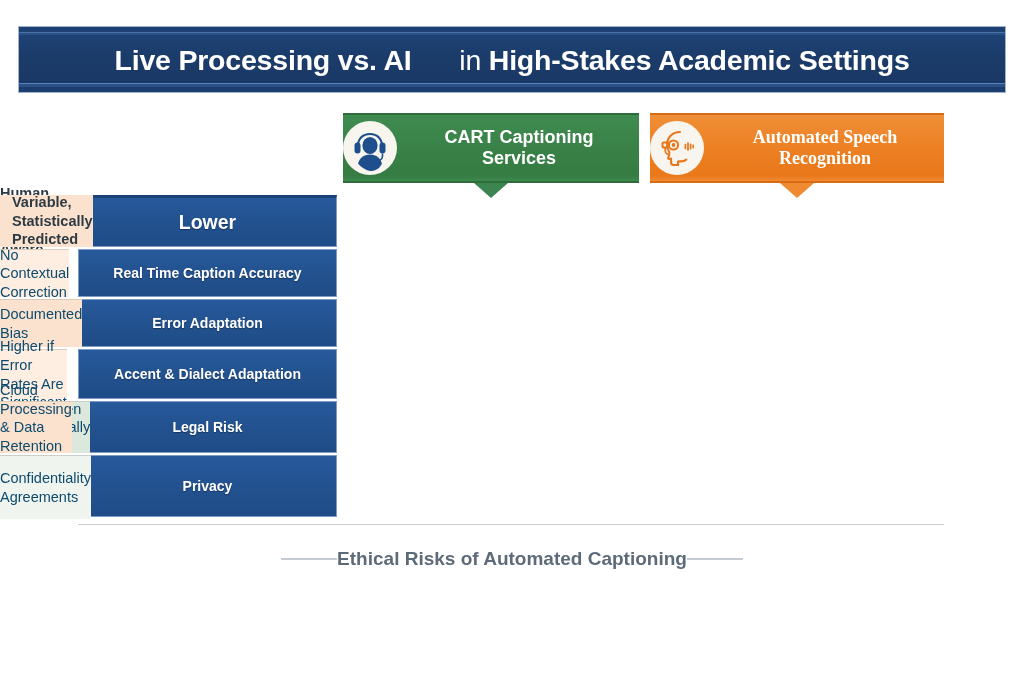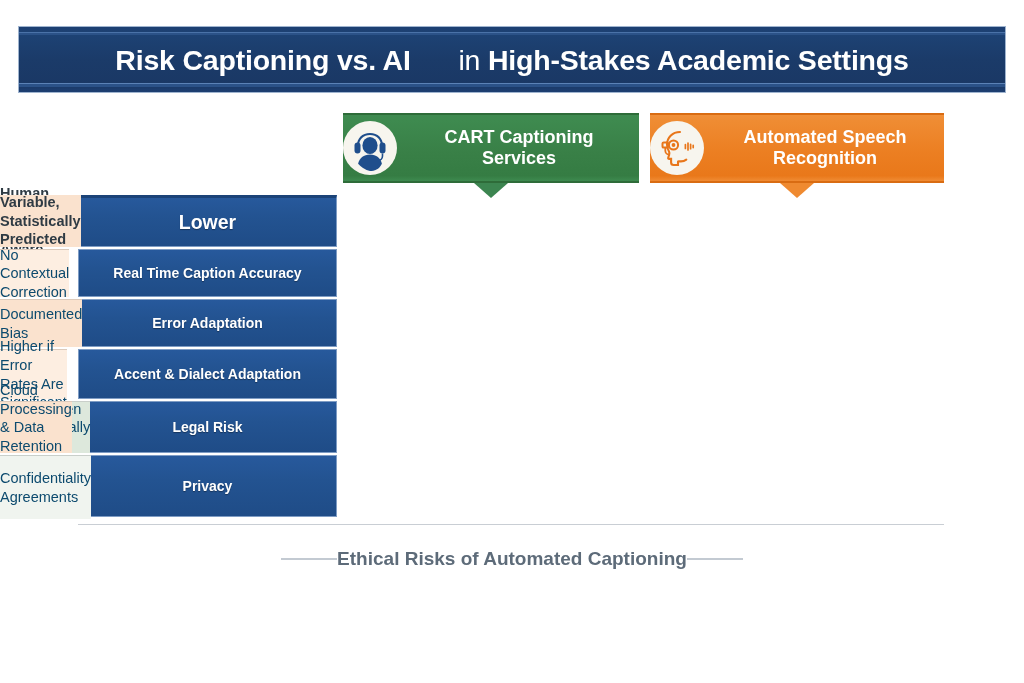--- a/index.html
+++ b/index.html
@@ -61,20 +61,21 @@
     left: 343px; width: 296px;
     background: linear-gradient(180deg,#3f8a50 0%,#3e8a4f 8%,#398047 55%,#357c43 92%,#3e8a50 100%);
     border-top: 2px solid #2e6c39;
     border-bottom: 2px solid #2e6c39;
   }
   .colhead.orange {
     left: 650px; width: 294px;
     background: linear-gradient(180deg,#f0903a 0%,#ef8c33 8%,#ec7f22 55%,#e9781a 92%,#f08b33 100%);
     border-top: 2px solid #d96c12;
     border-bottom: 2px solid #d96c12;
+    font-family: Liberation Serif, serif;
   }
   .colhead .icon-wrap {
     width: 54px; height: 54px;
     flex: 0 0 54px;
     border-radius: 50%;
     background: #f7f5ee;
     display: flex; align-items: center; justify-content: center;
     margin-right: 8px;
   }
   .colhead .title {
@@ -165,21 +166,21 @@
   }
 </style>
 </head>
 <body>
 
 <div class="page">
 
   <div class="banner">
     <div class="rule-top"></div>
     <div class="rule-bottom"></div>
-    <div class="banner-title"><span>Risk Captioning vs. AI</span><span class="light"> in </span><span>High-Stakes Academic Settings</span></div>
+    <div class="banner-title"><span>Live Processing vs. AI</span><span class="light"> in </span><span>High-Stakes Academic Settings</span></div>
   </div>
 
   <div class="colhead green">
     <div class="icon-wrap">
       <svg width="48" height="48" viewBox="0 0 48 48" aria-hidden="true">
         <circle cx="24" cy="24" r="23" fill="#f7f5ee"></circle>
         <path d="M24 9c-8 0-13 5.4-13 12.4 0 1.4.1 2.6.3 3.6h2.1c-.2-1-.3-2.2-.3-3.6C13.1 15.6 17.4 11 24 11s10.9 4.6 10.9 10.4c0 1.4-.1 2.6-.3 3.6h2.1c.2-1 .3-2.2.3-3.6C37 14.4 32 9 24 9z" fill="#1f4e8c"></path>
         <rect x="8.5" y="18.5" width="6" height="11" rx="3" fill="#1f4e8c"></rect>
         <rect x="33.5" y="18.5" width="6" height="11" rx="3" fill="#1f4e8c"></rect>
         <path d="M36.5 29.5v2.6c0 2.4-2 4.4-4.4 4.4h-3.2" fill="none" stroke="#1f4e8c" stroke-width="1.6"></path>
@@ -205,21 +206,21 @@
       </svg>
     </div>
     <div class="title">Automated Speech Recognition</div>
   </div>
   <div class="pointer orange"></div>
 
   <div class="table">
 
     <div class="cell factor head" style="top:195px;height:52px;">Lower</div>
     <div class="cell val head bg-g-dark" style="top:195px;height:52px;">Human Edited, Context Aware</div>
-    <div class="cell val head bg-o-dark" style="top:195px;height:52px;">Variable, Statistically Predicted</div>
+    <div class="cell val head bg-o-dark" style="top:195px;height:52px;padding-left:12px;">Variable, Statistically Predicted</div>
 
     <div class="cell factor" style="top:249px;height:48px;">Real Time Caption Accuracy</div>
     <div class="cell val bg-g-light rowline" style="top:249px;height:48px;">Immediate</div>
     <div class="cell val bg-o-light rowline-o" style="top:249px;height:48px;">No Contextual Correction</div>
 
     <div class="cell factor" style="top:299px;height:48px;">Error Adaptation</div>
     <div class="cell val bg-g-dark rowline" style="top:299px;height:48px;">Immediate</div>
     <div class="cell val bg-o-dark rowline-o" style="top:299px;height:48px;">Documented Bias</div>
 
     <div class="cell factor" style="top:349px;height:50px;">Accent &amp; Dialect Adaptation</div>

